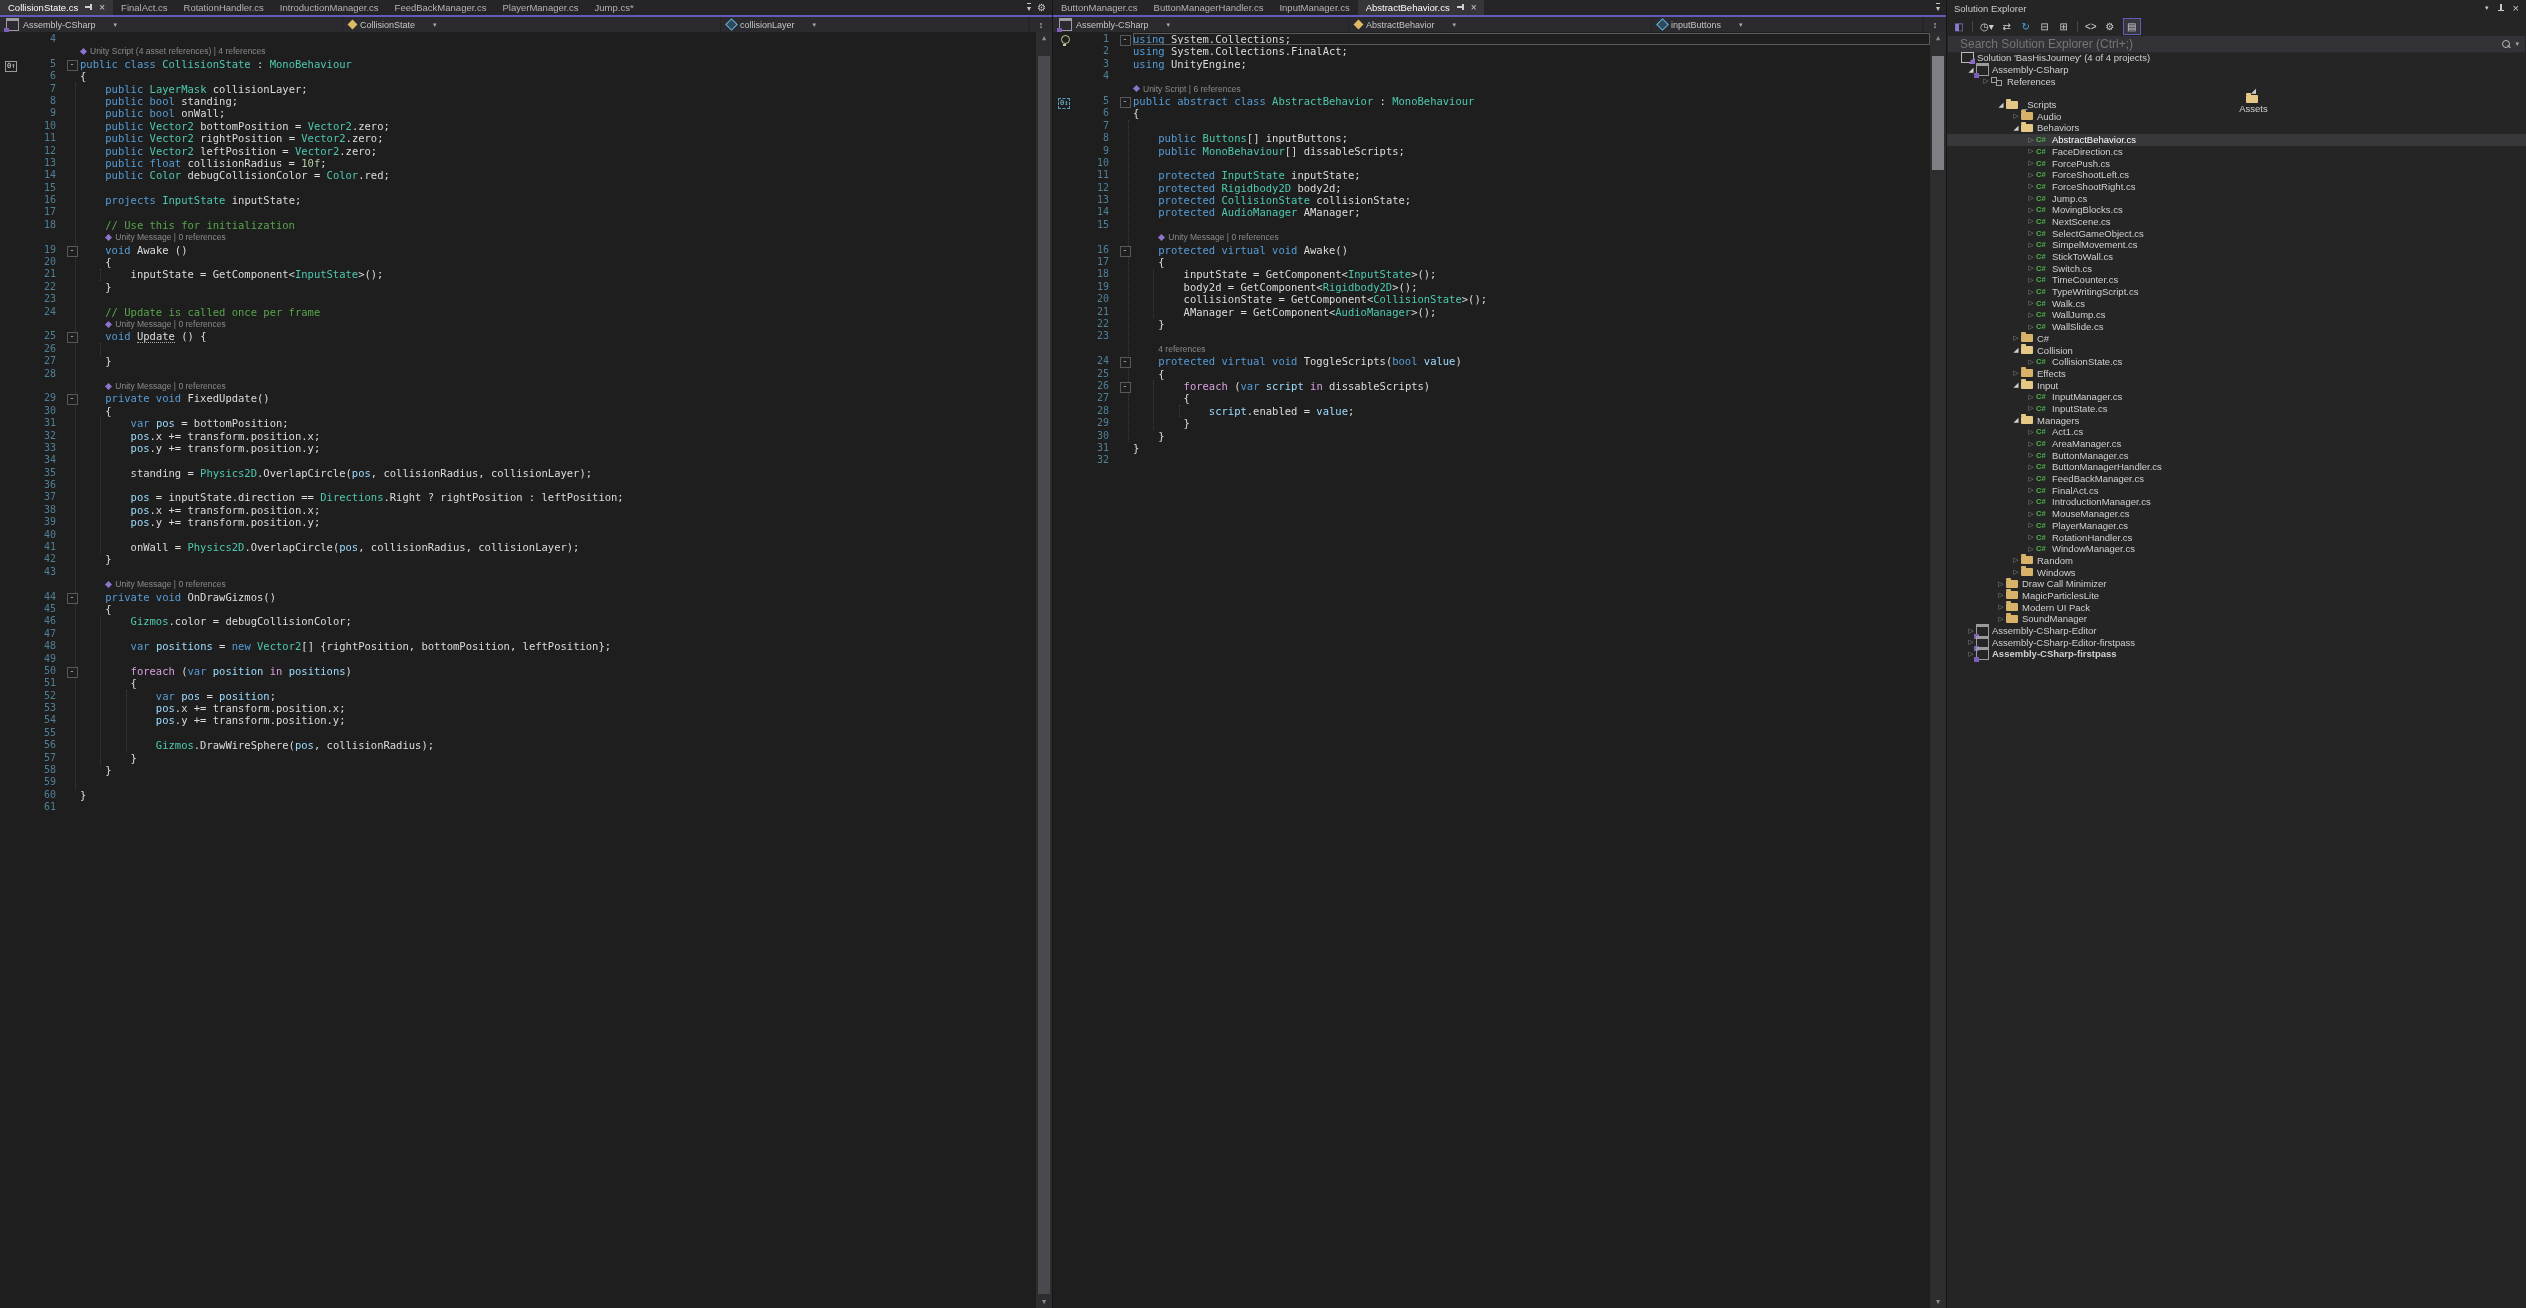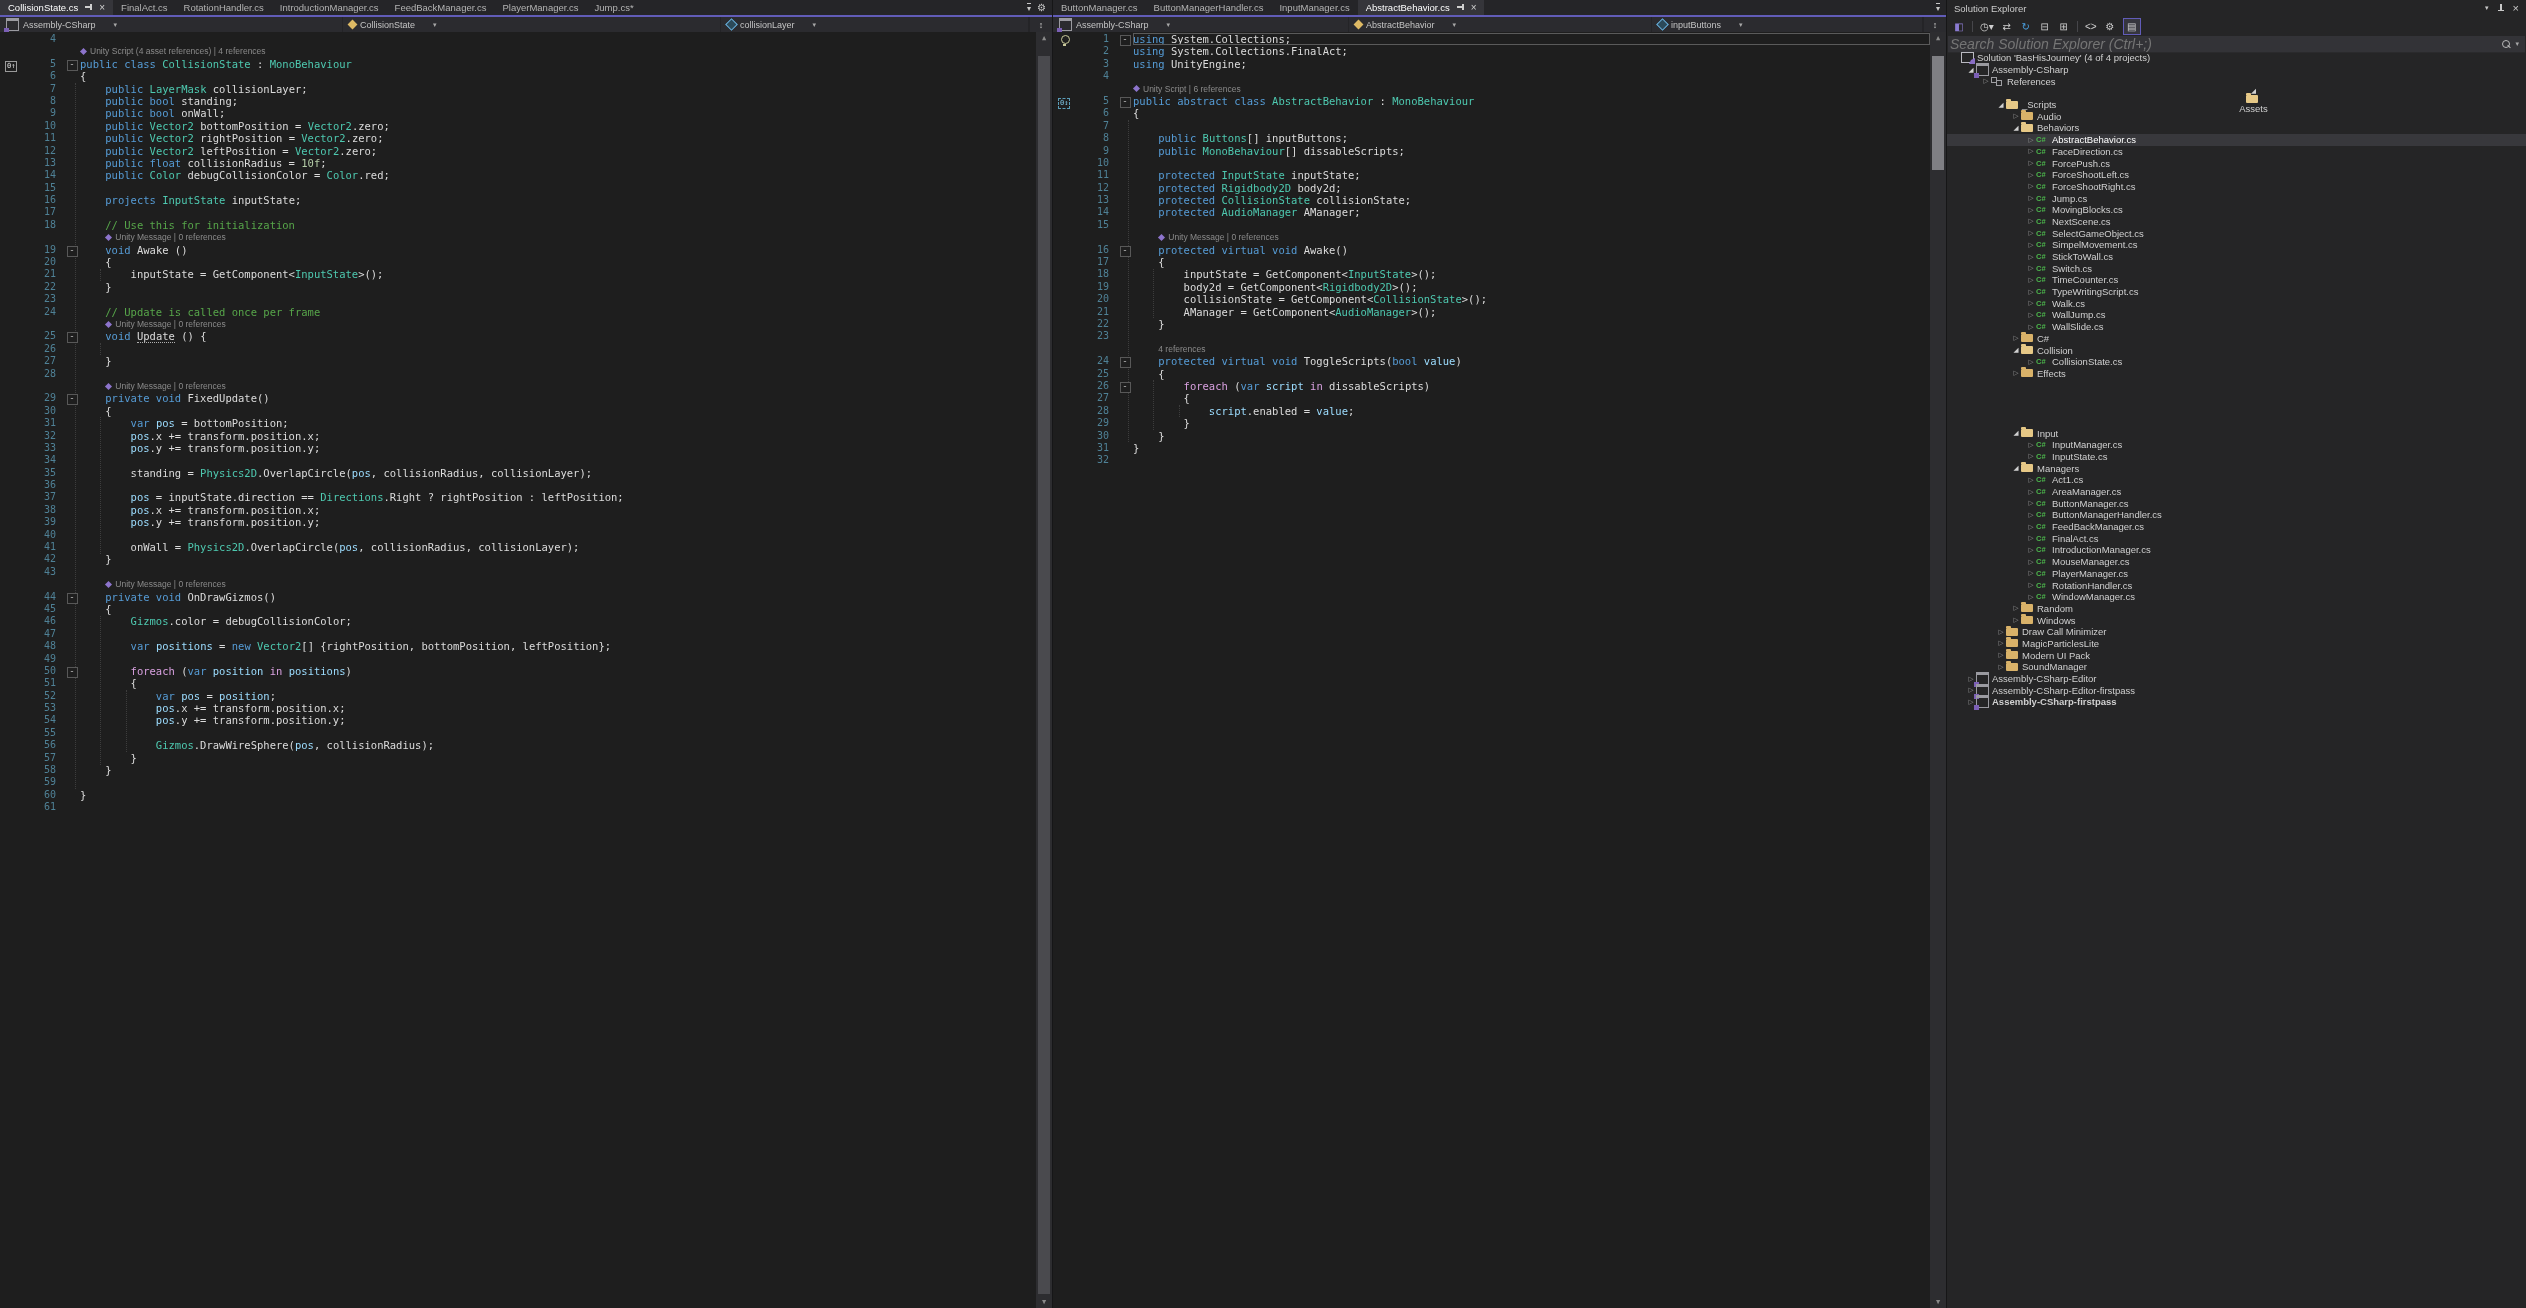--- a/index.html
+++ b/index.html
@@ -72,21 +72,21 @@
   .pinicon{position:relative;width:8px;height:9px;display:inline-block;}
   .pinicon::before{content:"";position:absolute;left:3px;top:0;width:2px;height:6px;background:#c8c8c8;}
   .pinicon::after{content:"";position:absolute;left:1px;top:6px;width:6px;height:1px;background:#c8c8c8;}
   .se-toolbar{height:20px;display:flex;align-items:center;gap:7px;padding:0 6px;font-size:10px;color:#cfcfcf;background:var(--panel-bg);}
   .se-toolbar .tbi{display:flex;align-items:center;justify-content:center;min-width:12px;height:15px;}
   .se-toolbar .tbi.blue{color:#4aa0e0;}
   .se-toolbar .tbi.purple{color:#8a7ad0;}
   .se-toolbar .tbi.boxed{border:1px solid var(--accent);background:#36363e;padding:0 2px;}
   .se-toolbar .tsep{width:1px;height:11px;background:#46464a;}
   .se-search{height:16px;margin:0 1px;background:#333337;display:flex;align-items:center;border-bottom:1px solid #2a2a2c;}
-  .se-search input{flex:1;background:transparent;border:0;outline:0;color:#8a8a8a;font-size:14px;font-family:"Liberation Sans",sans-serif;padding:0 2px;font-style:italic;}
+  .se-search input{flex:1;background:transparent;border:0;outline:0;color:#8a8a8a;font-size:12px;font-family:"Liberation Sans",sans-serif;padding:0 12px;}
   .mag{width:6px;height:6px;border:1px solid #b9b9b9;border-radius:50%;position:relative;flex:none;}
   .mag::after{content:"";position:absolute;left:4px;top:5px;width:4px;height:1px;background:#b9b9b9;transform:rotate(45deg);}
   .se-search .chev{font-size:7px;color:#a8a8a8;margin:0 6px 0 5px;}
   .se-tree{position:absolute;left:0;right:0;top:52px;bottom:0;overflow:hidden;}
   .trow{height:11.7px;display:flex;align-items:center;font-size:9.5px;color:#d0d0d0;white-space:nowrap;}
   .trow.sel{background:var(--sel-bg);color:#ffffff;}
   .trow.bold .tlabel{font-weight:bold;}
   .texp{width:10px;flex:none;text-align:center;font-size:6.5px;color:#9a9a9a;}
   .texp.open{color:#d0d0d0;}
   .ticon{width:16px;flex:none;display:flex;justify-content:flex-start;align-items:center;}
@@ -545,21 +545,21 @@
         </span>
         <span class="tlabel">CollisionState.cs</span>
       </div>
       <div class="trow" style="padding-left: 64px;">
         <span class="texp">▷</span>
         <span class="ticon">
           <span class="ic-folder"></span>
         </span>
         <span class="tlabel">Effects</span>
       </div>
-      <div class="trow" style="padding-left: 64px; margin-top: 48px;">
+      <div class="trow" style="padding-left: 64px;">
         <span class="texp open">◢</span>
         <span class="ticon">
           <span class="ic-folder open"></span>
         </span>
         <span class="tlabel">Input</span>
       </div>
       <div class="trow" style="padding-left: 79px;">
         <span class="texp">▷</span>
         <span class="ticon">
           <span class="ic-cs">C#</span>

